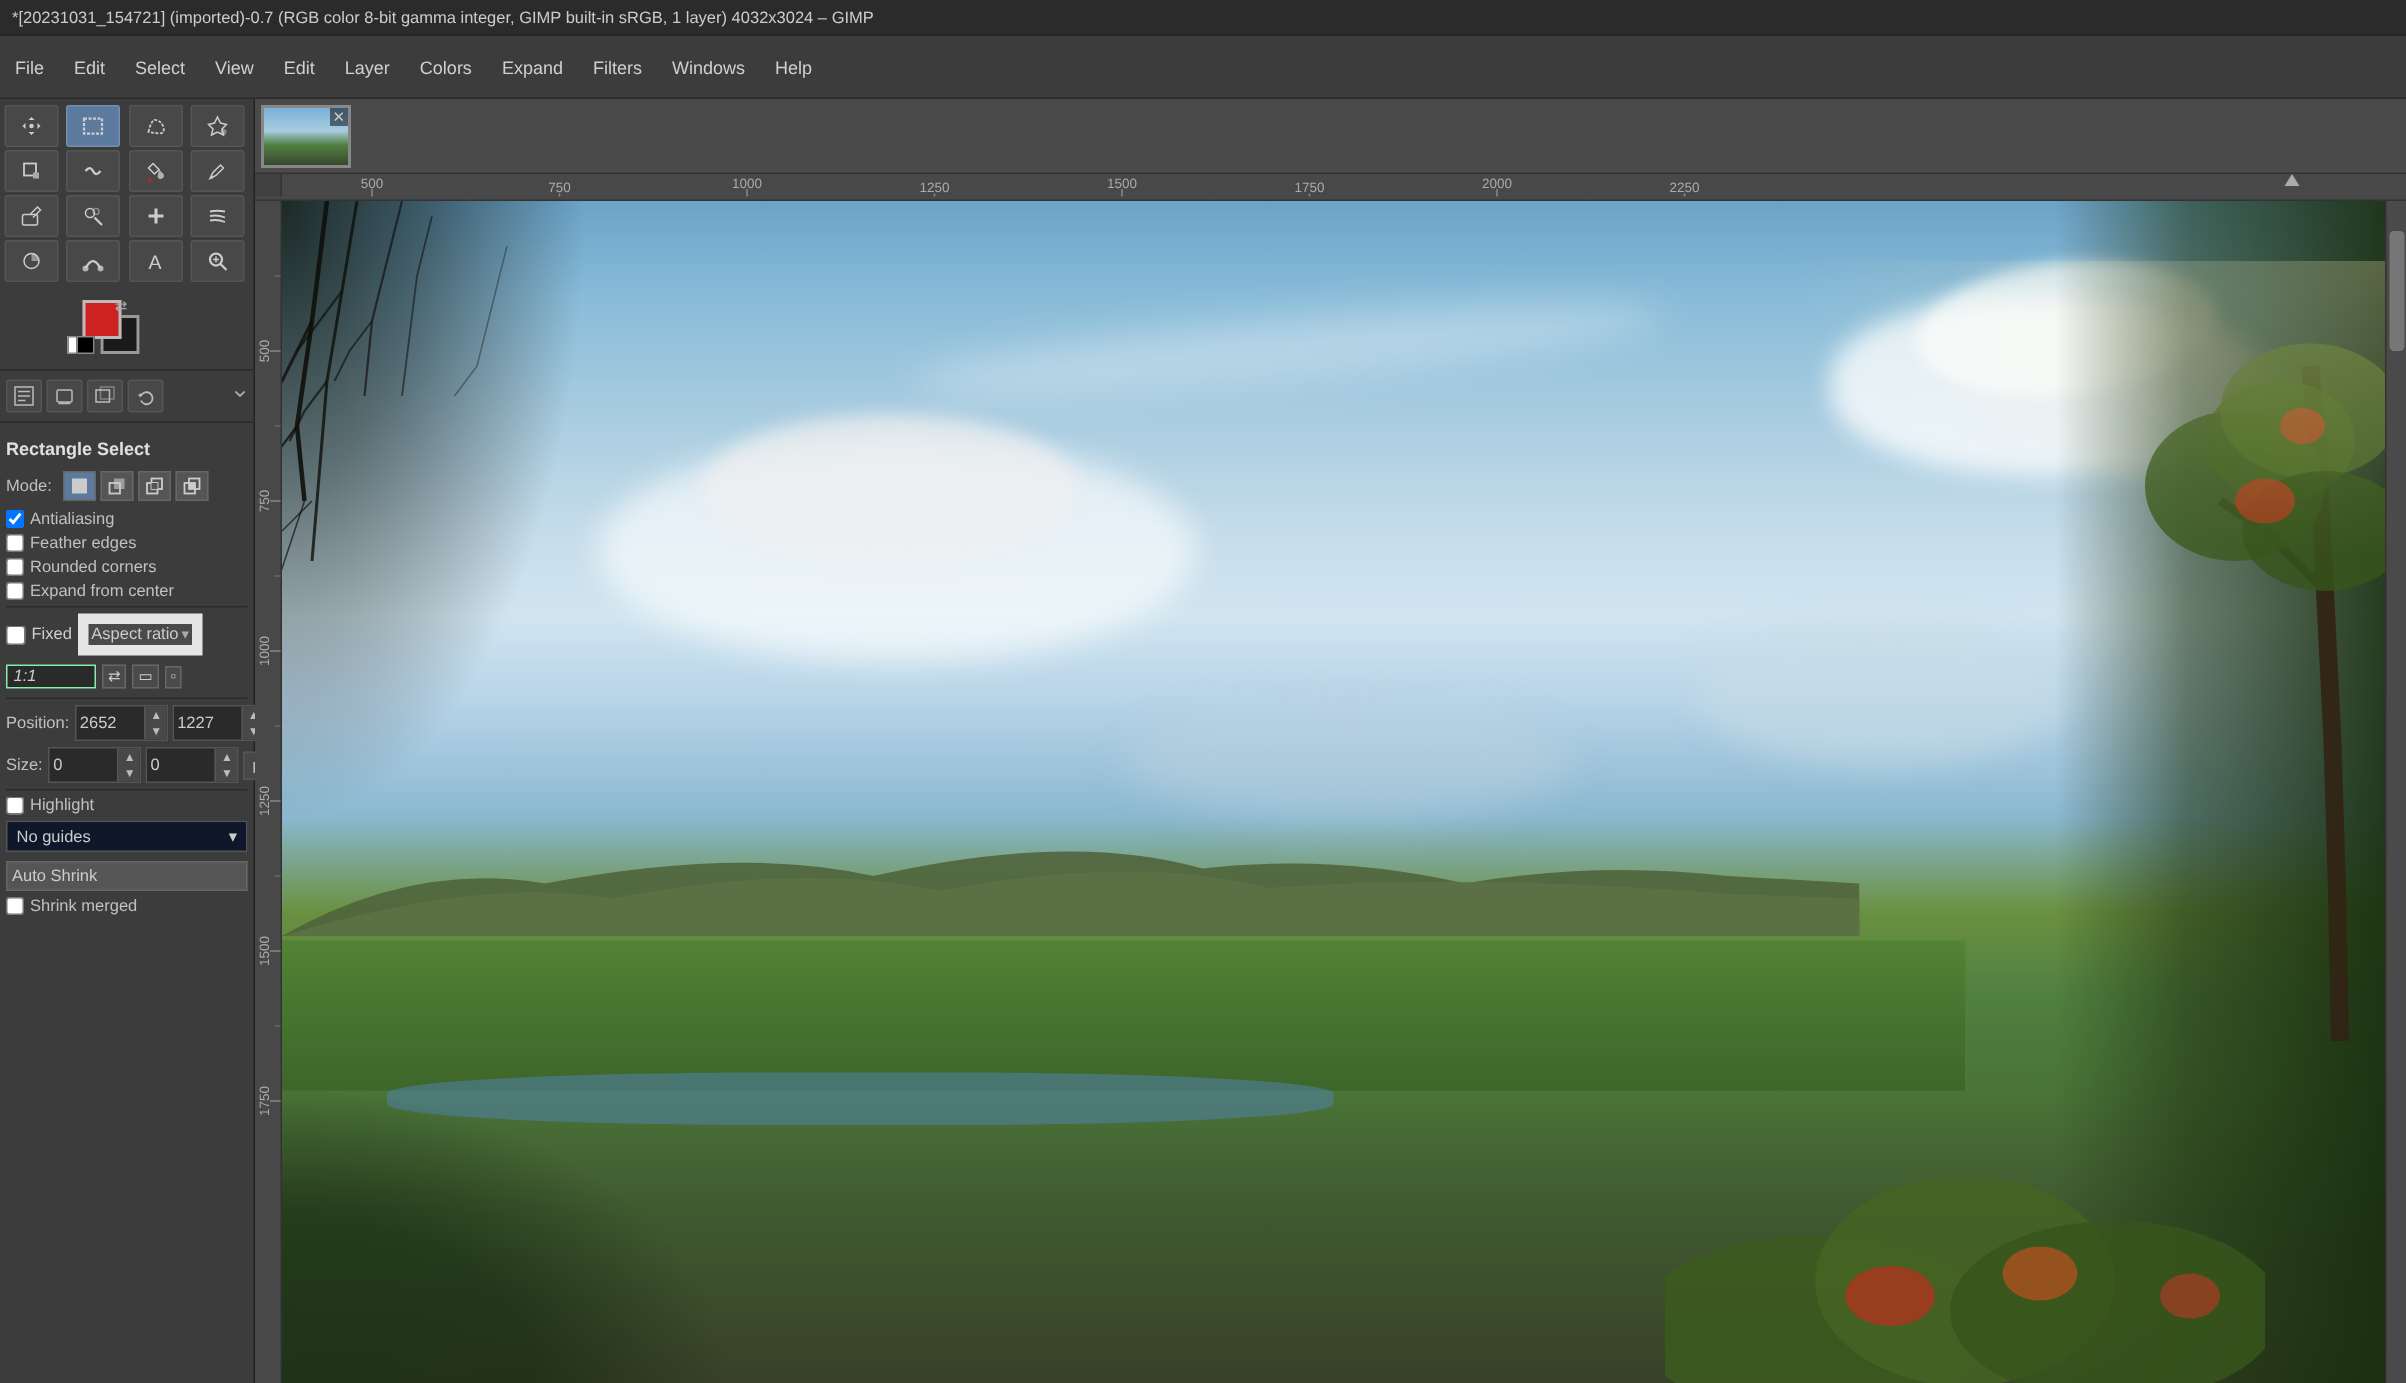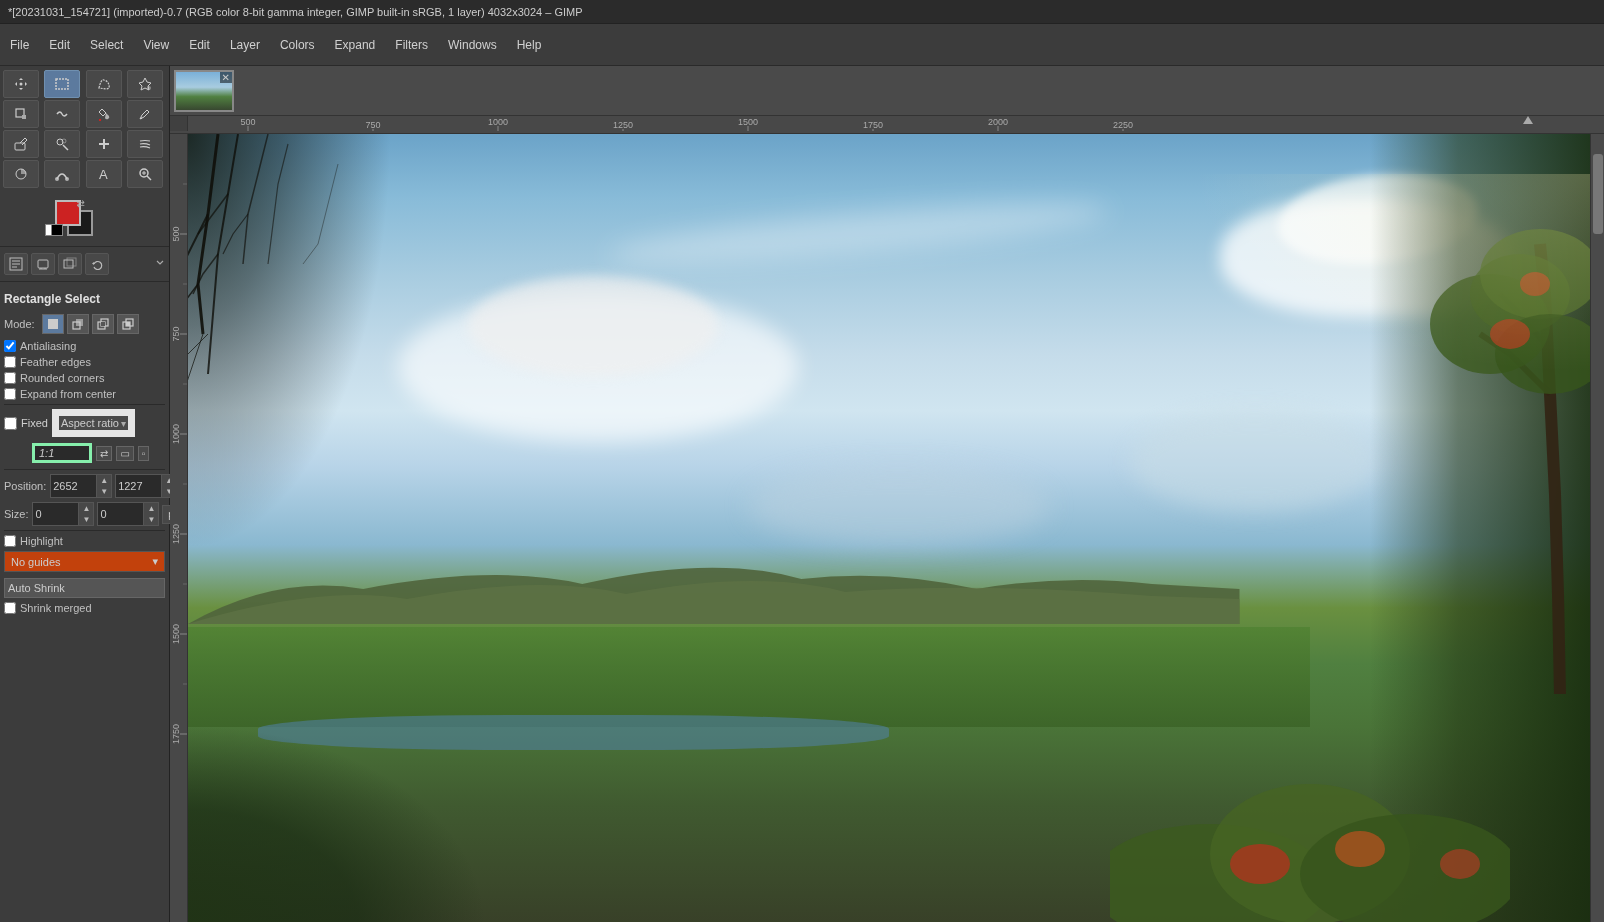--- a/index.html
+++ b/index.html
@@ -127,27 +127,26 @@
 
     
     .ratio-row {
       display: flex;
       align-items: center;
       margin-bottom: 6px;
       gap: 4px;
     }
     .ratio-input {
       background: #2a2a2a;
-      border: 3px solid #86efac;
+      border: 1px solid #86efac;
       color: #ccc;
       font-size: 11px;
       padding: 1px 4px;
       width: 60px;
       font-style: italic;
-      margin-left: 28px;
     }
     .ratio-swap-btn {
       background: #4a4a4a;
       border: 1px solid #666;
       color: #ccc;
       font-size: 10px;
       padding: 1px 3px;
       cursor: pointer;
     }
     .ratio-size-btn {
@@ -173,21 +172,21 @@
     }
     .ps-inputs {
       display: flex;
       align-items: center;
       gap: 3px;
       flex: 1;
     }
 
     
     .guides-dropdown {
-      background: #c2410c;
+      background: #0f172a;
       border: 1px solid #555;
       color: #ccc;
       font-size: 11px;
       padding: 3px 6px;
       width: 100%;
       cursor: pointer;
       display: flex;
       align-items: center;
       justify-content: space-between;
       margin-bottom: 6px;

